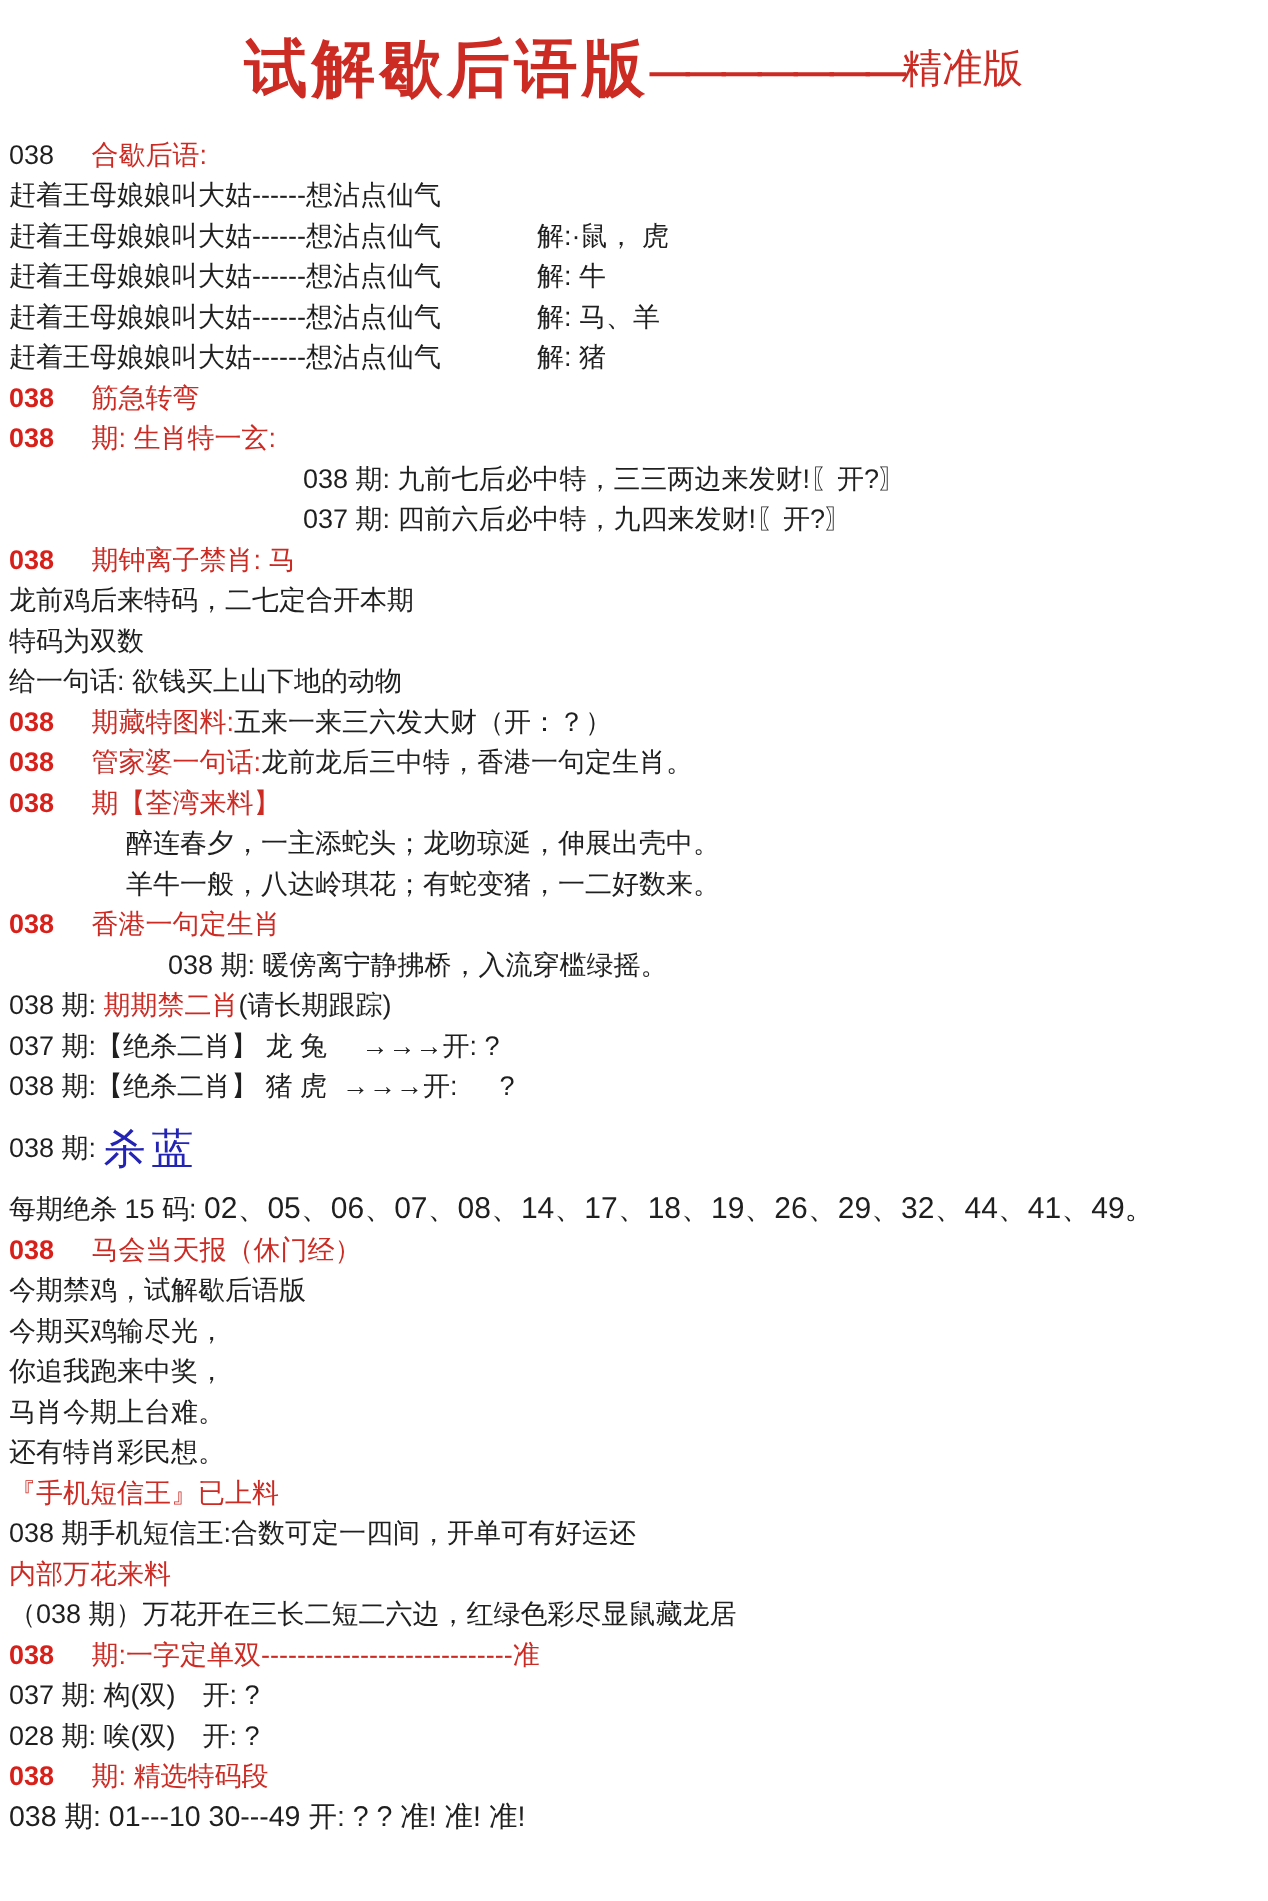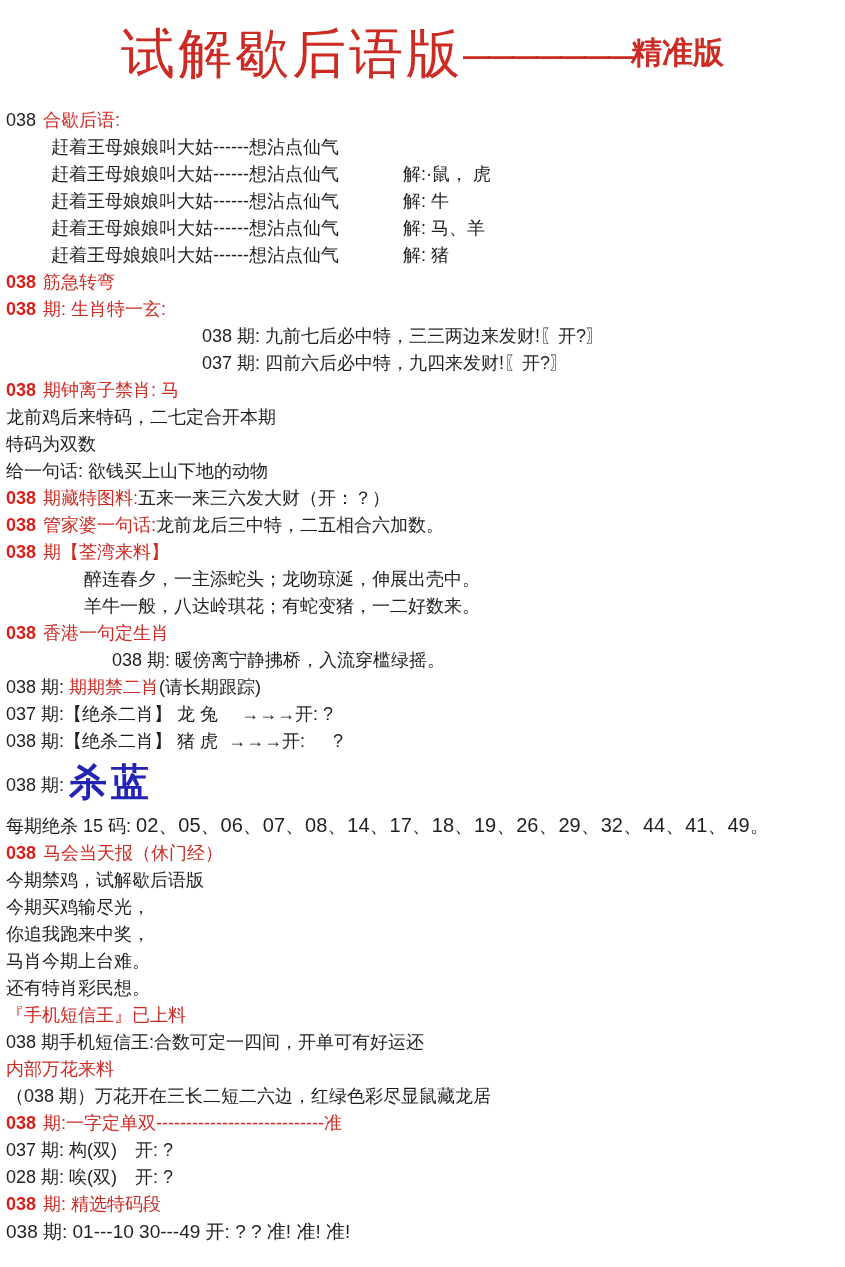--- a/index.html
+++ b/index.html
@@ -17,64 +17,64 @@
     font-size:18px;
   }
   .page{width:845px;min-height:1267px;padding-top:12px;box-sizing:border-box;}
   .title-row{
     text-align:center;
     margin:6px 0 16px 0;
     white-space:nowrap;
     color:var(--red);
   }
   .title-main{
-    font-size:54px;
-    font-weight:normal;
+    font-size:42px;
+    font-weight:bold;
     letter-spacing:3px;
     vertical-align:middle;
     margin-top:23px;
   }
   .title-dash{
     font-size:27px;
     font-weight:bold;
     letter-spacing:-3px;
     vertical-align:-6px;
   }
   .title-suffix{
-    font-size:31px;
-    font-weight:bold;
+    font-size:27px;
+    font-weight:normal;
     vertical-align:-4px;
   }
   .line{
     line-height:27px;
     padding-left:6px;
     white-space:pre-wrap;
   }
   .red{color:var(--red);}
   .num{
     font-weight:bold;
     color:var(--red-bold);
-    margin-right:7px;
+    margin-right:25px;
   }
   .ind-q{padding-left:38px;}
   .ind-zodiac{padding-left:202px;}
   .ind-quanwan{padding-left:84px;}
   .ind-hk{padding-left:112px;}
-  .riddle-row{display:flex;margin-left:45px;}
+  .riddle-row{display:flex;}
   .riddle-text{width:352px;flex:0 0 auto;}
   .riddle-answer{flex:1;}
   .kill-blue-line{
     line-height:54px;
     padding-left:6px;
     white-space:pre-wrap;
   }
   .kill-blue-word{
     color:var(--blue);
-    font-weight:bold;
-    font-size:38px;
+    font-weight:normal;
+    font-size:28px;
     letter-spacing:4px;
     vertical-align:-4px;
   }
   .kill15-line .nums{font-size:20px;margin-top:34px;}
   .last-line{font-size:19px;}
 </style>
 </head>
 <body>
 
 <div class="page">
@@ -96,21 +96,21 @@
   <div class="line ind-zodiac">037 期: 四前六后必中特，九四来发财!〖开?〗</div>
 
   <div class="line"><span class="num">038</span><span class="red">期钟离子禁肖: 马</span></div>
 
   <div class="line">龙前鸡后来特码，二七定合开本期</div>
   <div class="line">特码为双数</div>
   <div class="line">给一句话: 欲钱买上山下地的动物</div>
 
   <div class="line"><span class="num">038</span><span class="red">期藏特图料:</span><span>五来一来三六发大财（开：？）</span></div>
 
-  <div class="line"><span class="num">038</span><span class="red">管家婆一句话:</span><span>龙前龙后三中特，二五相合六加数。</span></div>
+  <div class="line"><span class="num">038</span><span class="red">管家婆一句话:</span><span>龙前龙后三中特，香港一句定生肖。</span></div>
 
   <div class="line"><span class="num">038</span><span class="red">期【荃湾来料】</span></div>
   <div class="line ind-quanwan">醉连春夕，一主添蛇头；龙吻琼涎，伸展出壳中。</div>
   <div class="line ind-quanwan">羊牛一般，八达岭琪花；有蛇变猪，一二好数来。</div>
 
   <div class="line"><span class="num">038</span><span class="red">香港一句定生肖</span></div>
   <div class="line ind-hk">038 期: 暖傍离宁静拂桥，入流穿槛绿摇。</div>
 
   <div class="line"><span>038 期: </span><span class="red">期期禁二肖</span><span>(请长期跟踪)</span></div>
 

